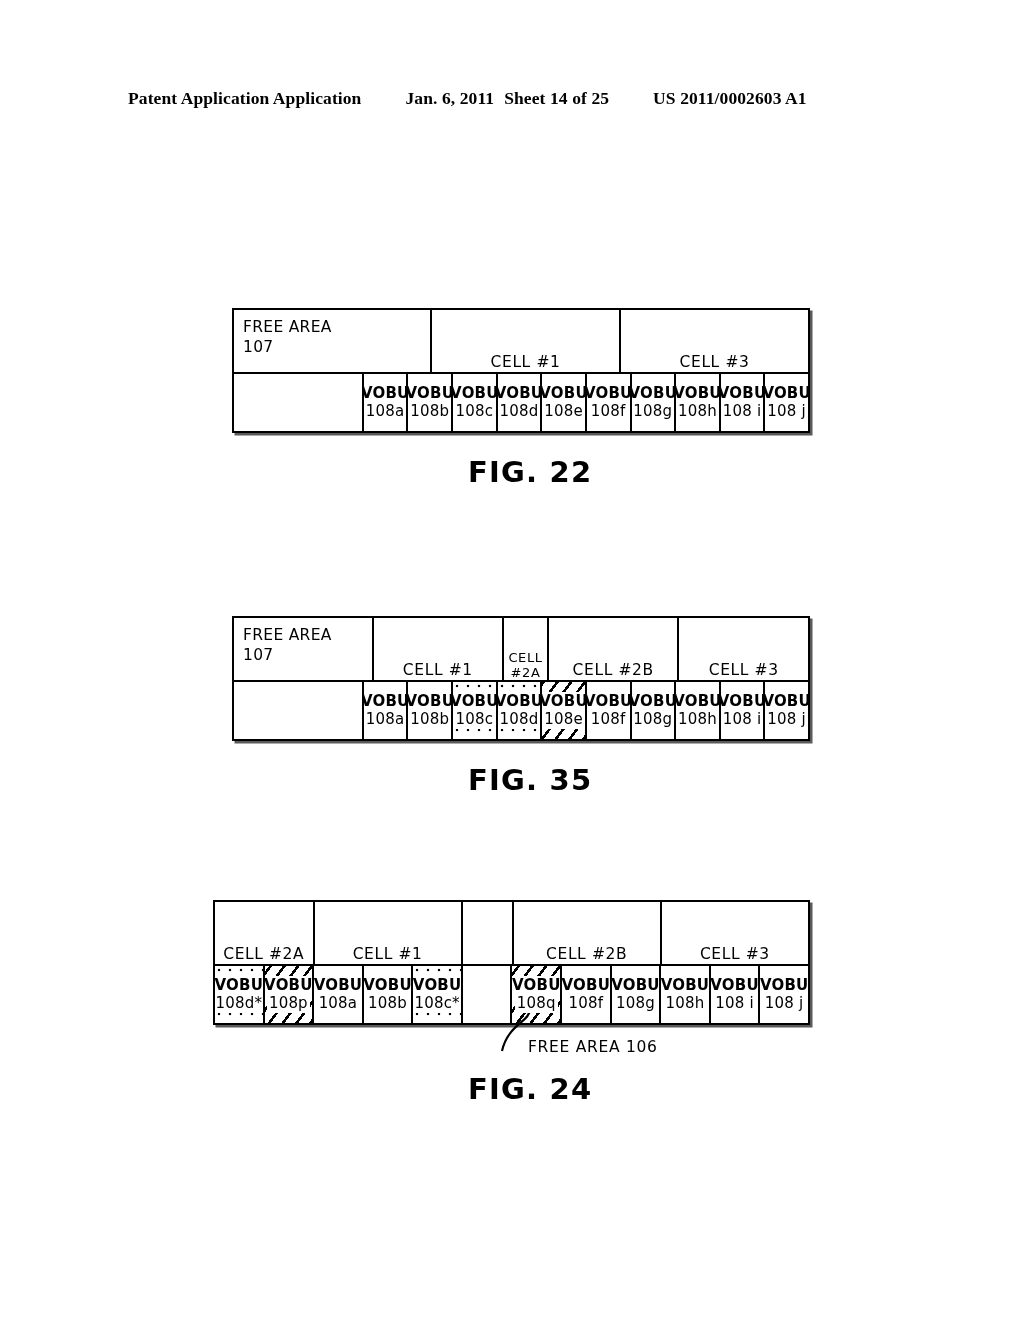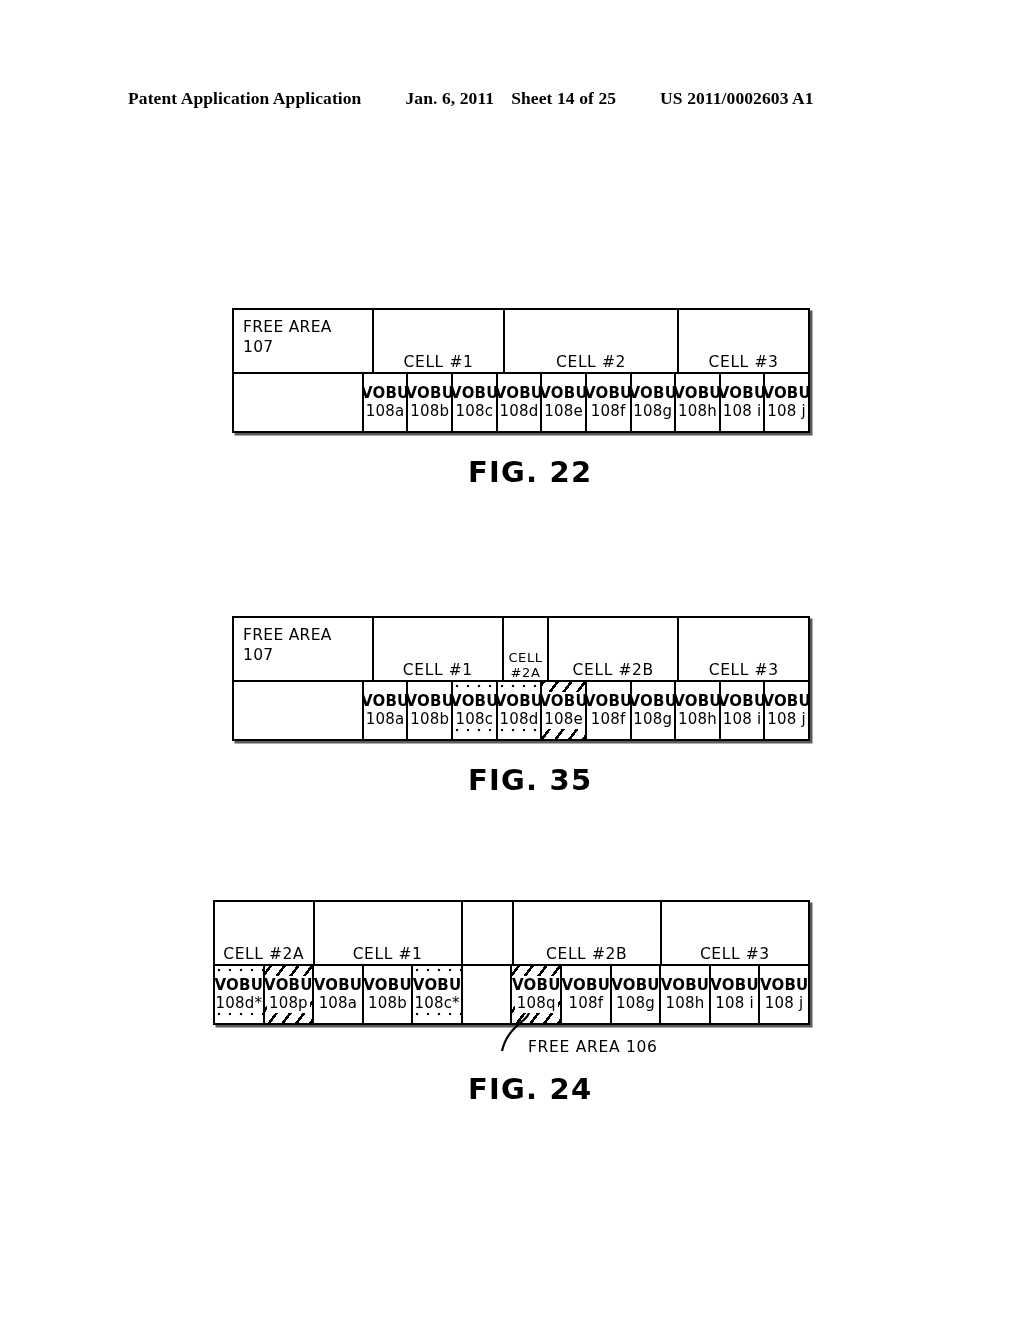--- a/index.html
+++ b/index.html
@@ -27,21 +27,21 @@
     font-family: "Liberation Serif", serif;
     font-weight: bold;
     font-size: 17.5px;
     letter-spacing: 0.1px;
     white-space: nowrap;
     display: flex;
     align-items: baseline;
   }
   .page-header .hdr-pub   { }
   .page-header .hdr-date  { margin-left: 44px; }
-  .page-header .hdr-sheet { margin-left: 17px; }
+  .page-header .hdr-sheet { margin-left: 10px; }
   .page-header .hdr-num   { margin-left: 44px; }
 
   
   .figure {
     position: absolute;
   }
 
   .fig-table {
     position: relative;
     border: 2.5px solid #000;
@@ -193,23 +193,20 @@
 <div class="figure" id="fig22-wrap" style="left:232px; top:308px; width:578px;">
   <div class="fig-table">
     <div class="row row-head">
         <div class="cellbox freearea" style="flex: 3 0 0%;">
           <div class="head-label">FREE  AREA
 107</div>
         </div>
         <div class="cellbox" style="flex: 3 0 0%;">
           <div class="head-label">CELL  #1</div>
         </div>
-        <div class="cellbox" style="flex: 4 0 0%;">
-          <div class="head-label">CELL  #2</div>
-        </div>
         <div class="cellbox" style="flex: 3 0 0%;">
           <div class="head-label">CELL  #3</div>
         </div>
       </div>
     <div class="row row-body">
         <div class="vobu blankcell" style="flex: 3 0 0%;"></div>
         <div class="vobu" style="flex: 1 0 0%;">
           <span class="v-top">VOBU</span>
           <span class="v-bot">108a</span>
         </div>

